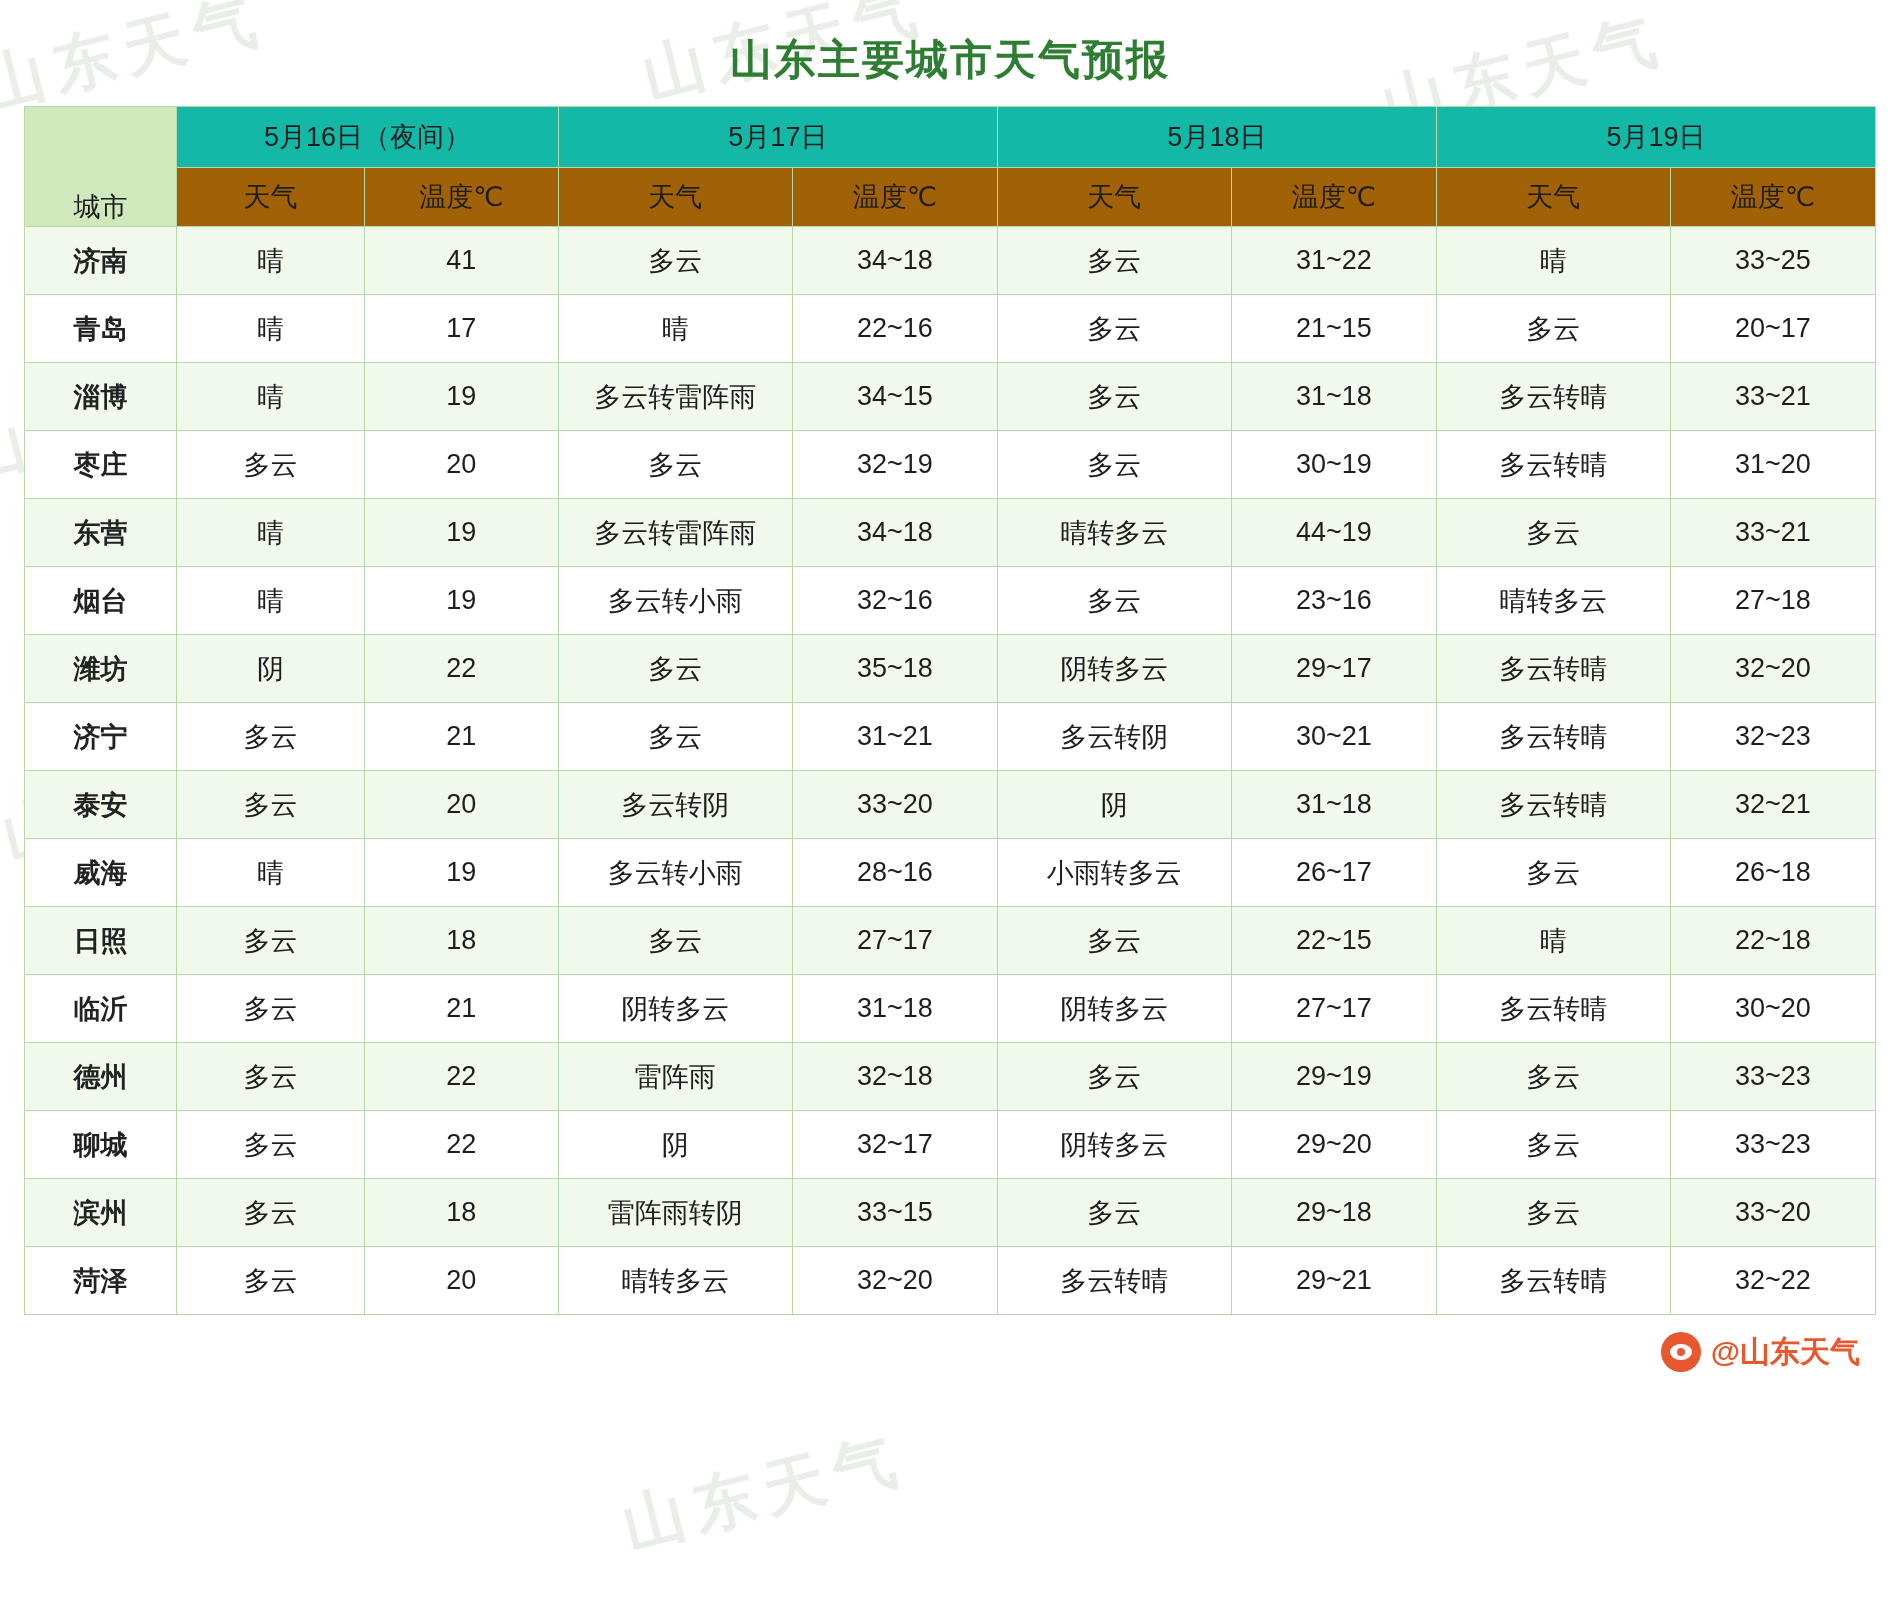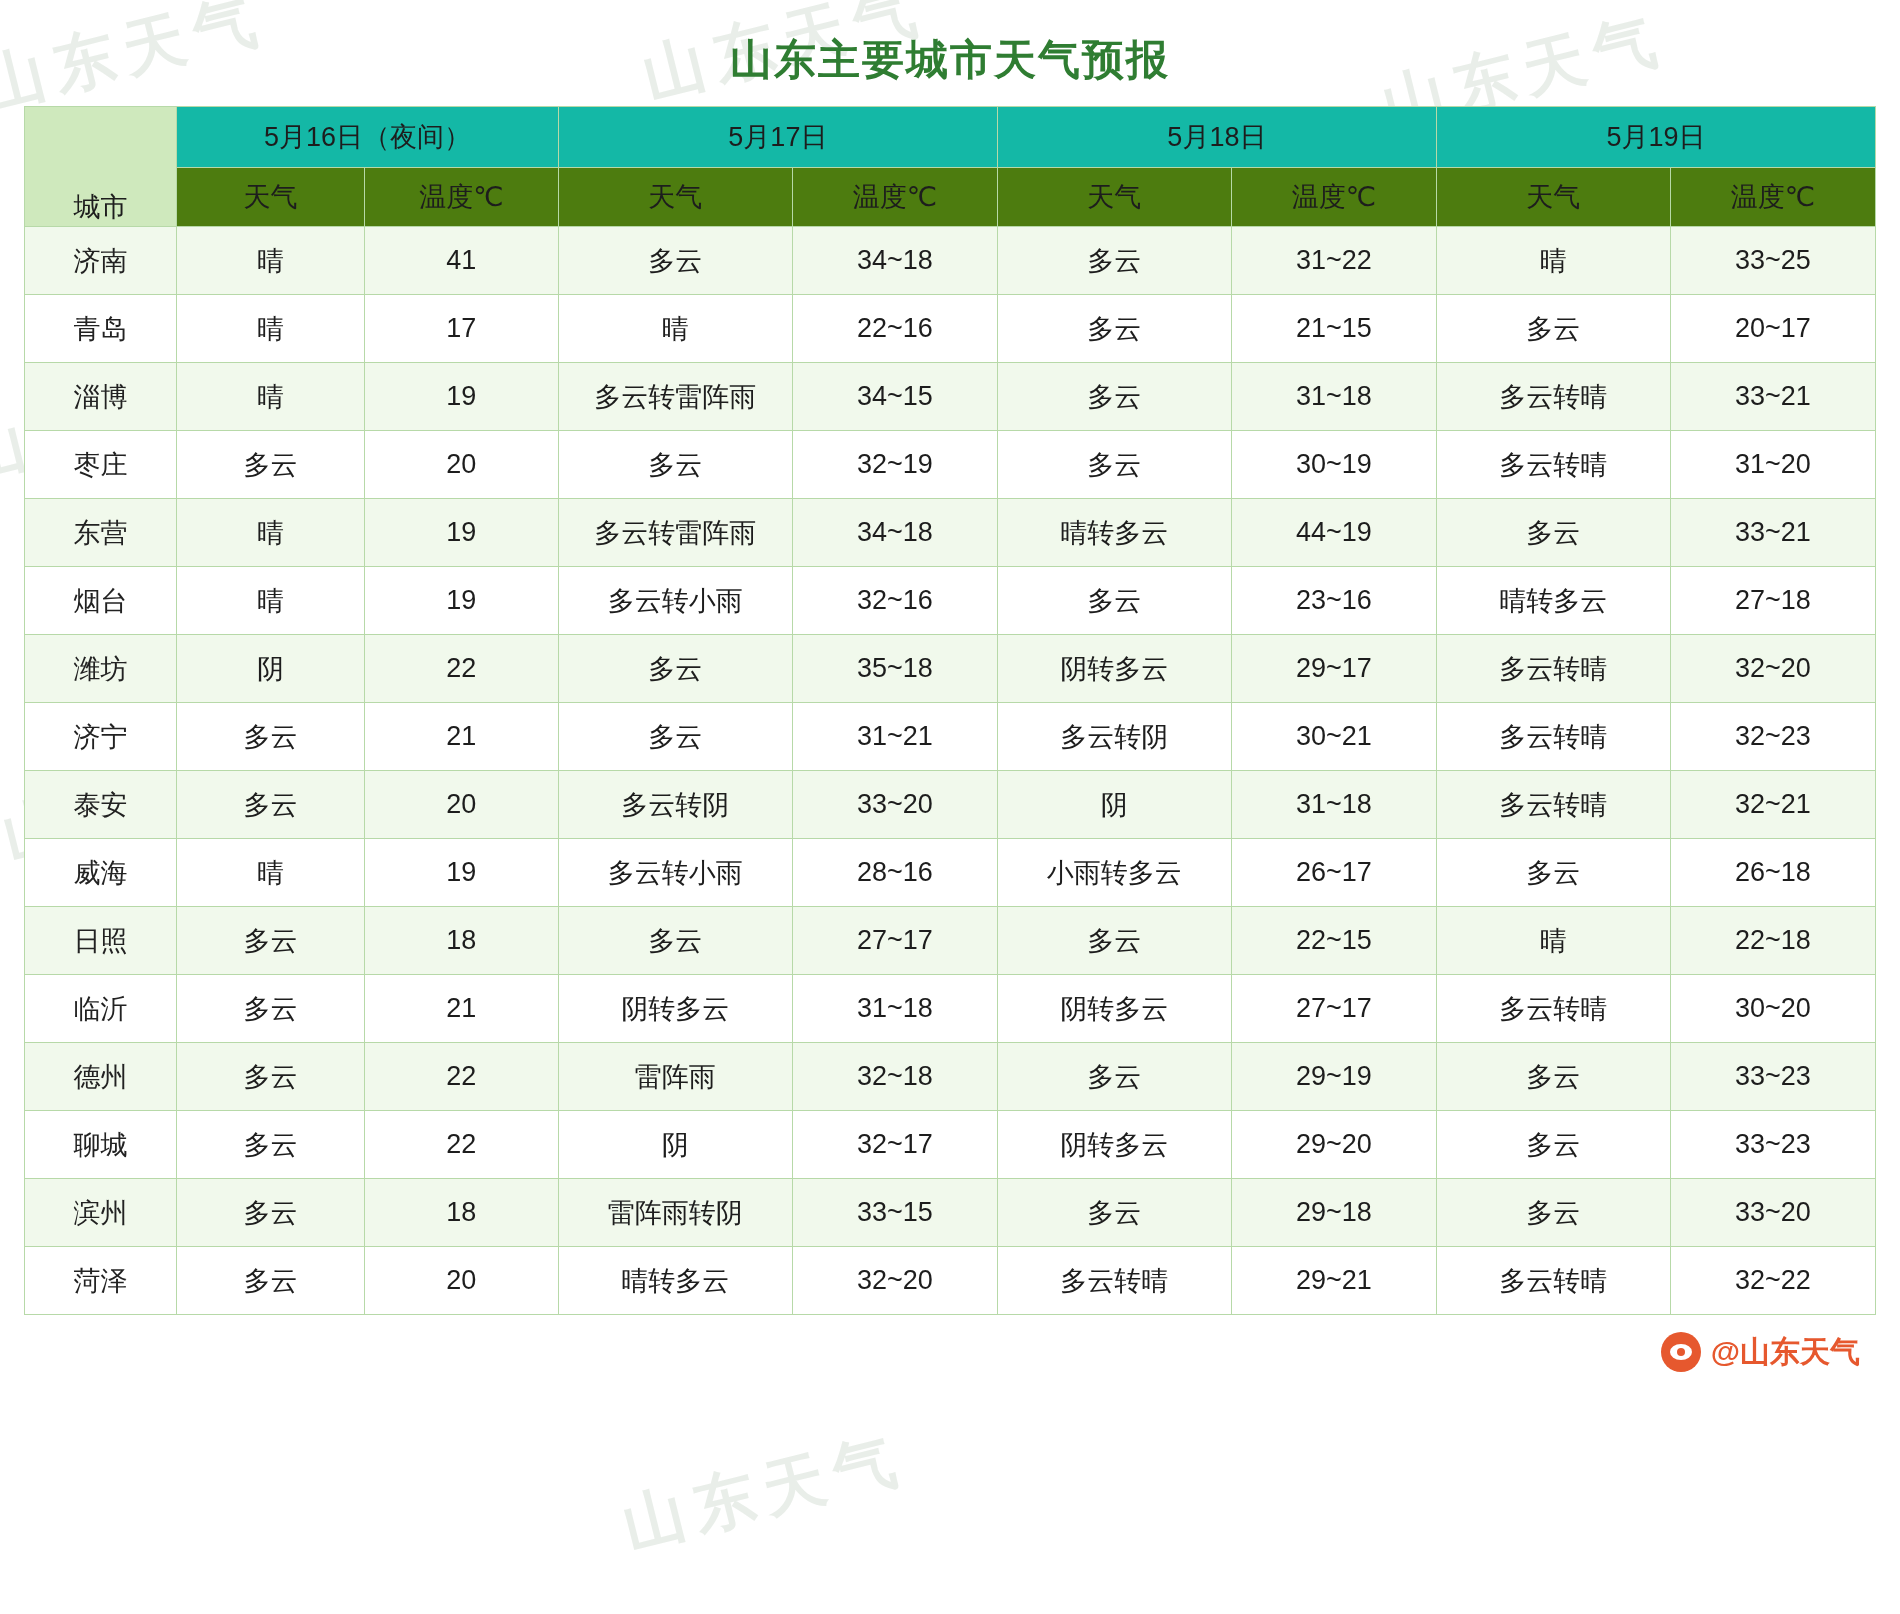--- a/index.html
+++ b/index.html
@@ -68,40 +68,40 @@
     font-weight: 400;
   }
   thead th {
     background: #14b8a6;
     color: #2e6b2c;
     font-weight: 700;
     font-size: 29px;
     height: 58px;
   }
   thead tr.sub th {
-    background: #4d7c0f;
+    background: #a16207;
     height: 56px;
     font-size: 27px;
   }
   th.city-head {
     background: #cfe9bd;
     color: #2e6b2c;
     font-weight: 700;
     font-size: 29px;
     vertical-align: bottom;
   }
   tbody td {
     height: 65px;
     background: #ffffff;
   }
   tbody tr:nth-child(odd) td {
     background: #f1f9ec;
   }
   tbody td.city {
-    font-weight: 400;
+    font-weight: 700;
     color: #222;
   }
   
   col.c-city    { width: 138px; }
   col.c-wx      { width: 170px; }
   col.c-tp      { width: 176px; }
   col.c-wx2     { width: 212px; }
   col.c-tp2     { width: 186px; }
 
   

